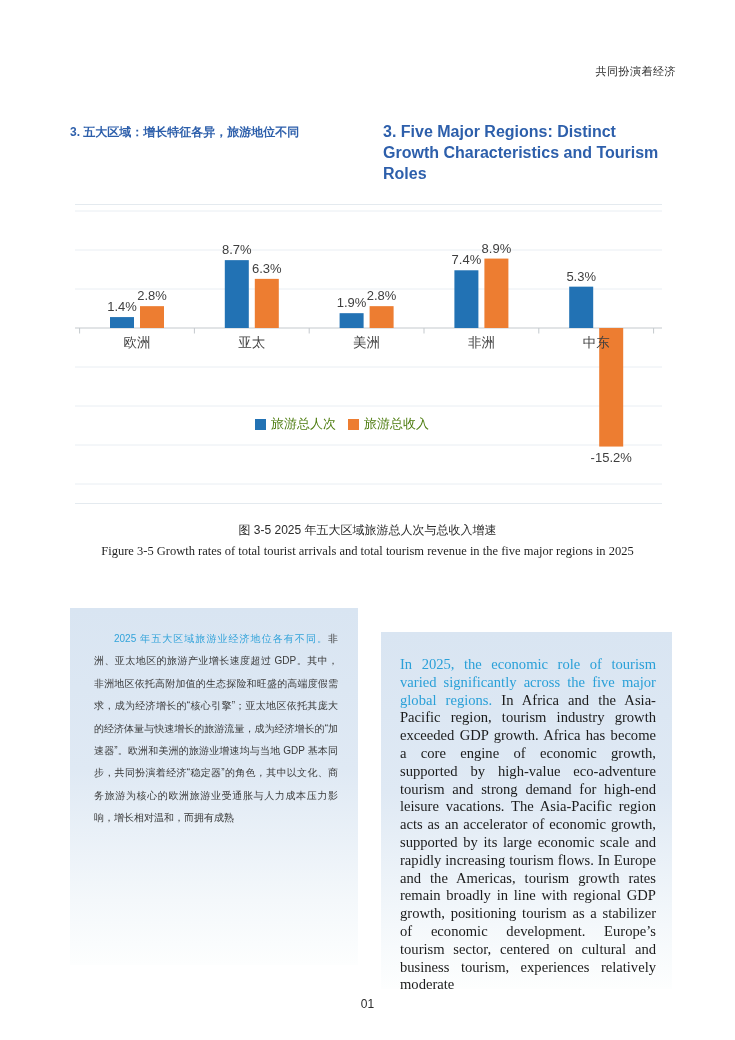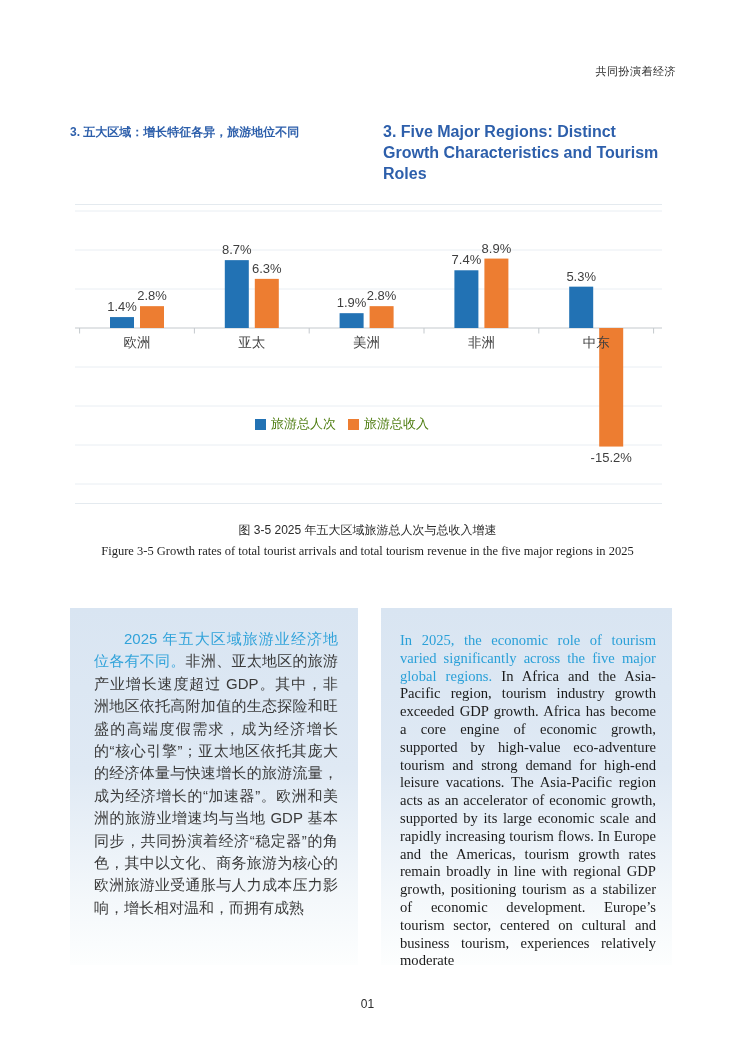--- a/index.html
+++ b/index.html
@@ -40,23 +40,23 @@
   .caption-en {
     position:absolute; left:0; top:544px; width:735px; text-align:center;
     font-family:"Liberation Serif","DejaVu Serif",serif;
     font-size:12.5px; color:#1f1f1f;
   }
   .info-box {
     position:absolute; top:608px; height:357px; overflow:hidden;
     background:linear-gradient(180deg,#d9e5f2 0%,#dfe9f4 45%,#f4f8fb 82%,#fdfefe 100%);
   }
   .box-left  { left:70px;  width:288px; padding:20px 20px 0 24px; }
-  .box-right { left:381px; width:291px; padding:24px 16px 0 19px; }
+  .box-right { left:381px; width:291px; padding:24px 16px 0 19px;margin-top:24px; }
   .box-left p {
-    font-size:15px; line-height:22.4px; color:#3a3a3a;
+    font-size:10px; line-height:22.4px; color:#3a3a3a;
     text-align:justify; text-indent:2em;
   }
   .box-left .hl { color:#32a3da; }
   .box-right p {
     font-family:"Liberation Serif","DejaVu Serif",serif;
     font-size:14.6px; line-height:17.8px; color:#1b1b1b; text-align:justify;
   }
   .box-right .hl { color:#2aa0d8; }
   .page-number {
     position:absolute; left:0; top:997px; width:735px; text-align:center;

